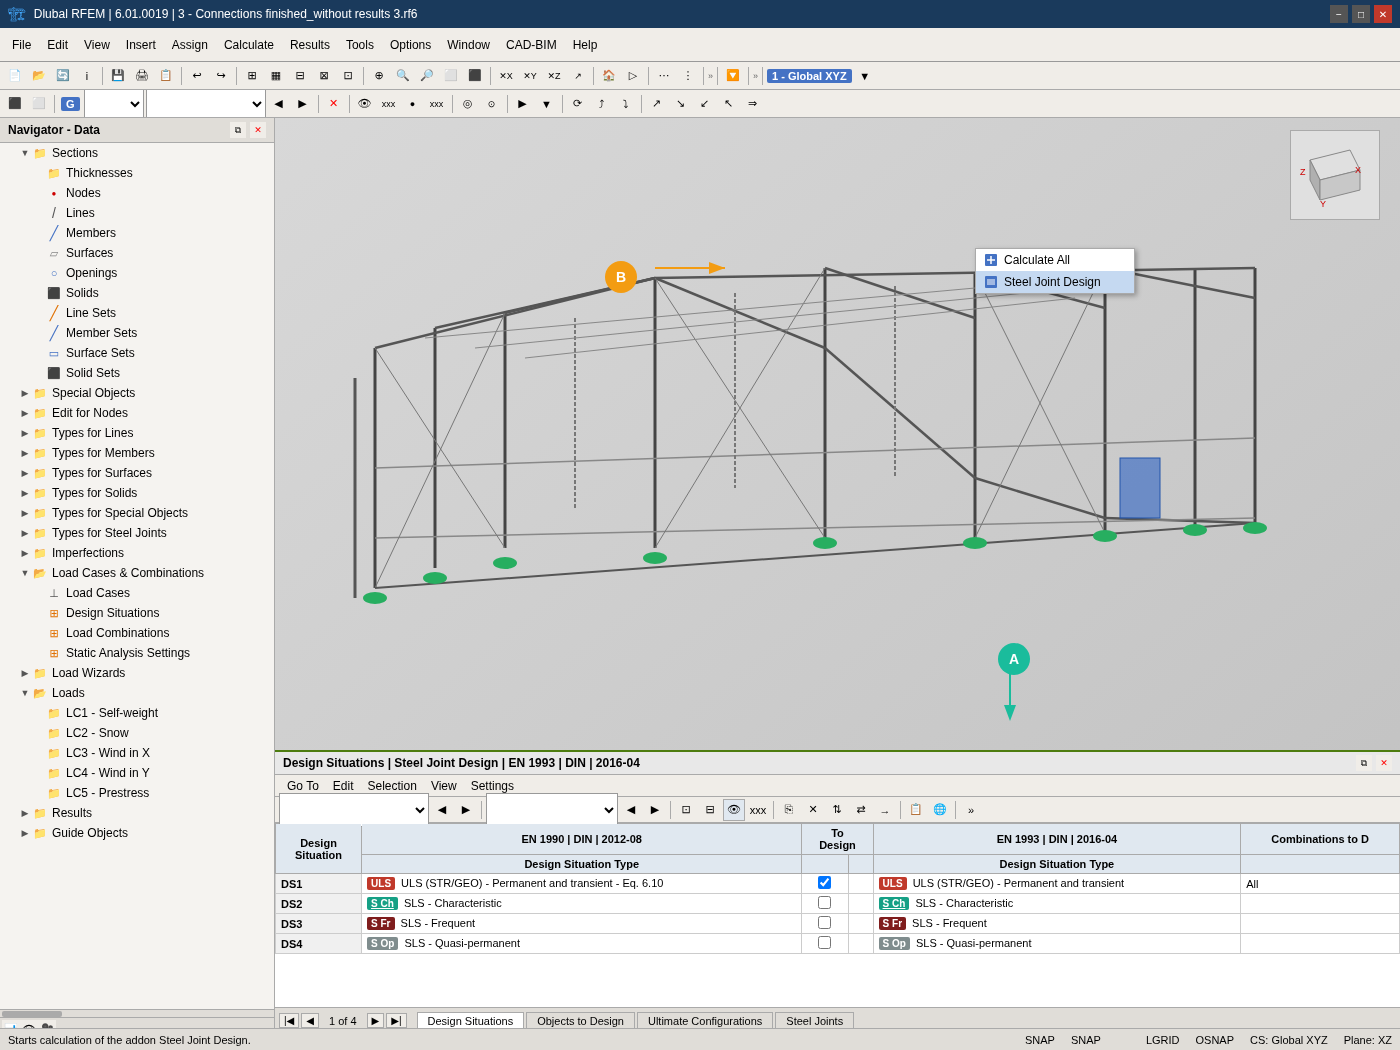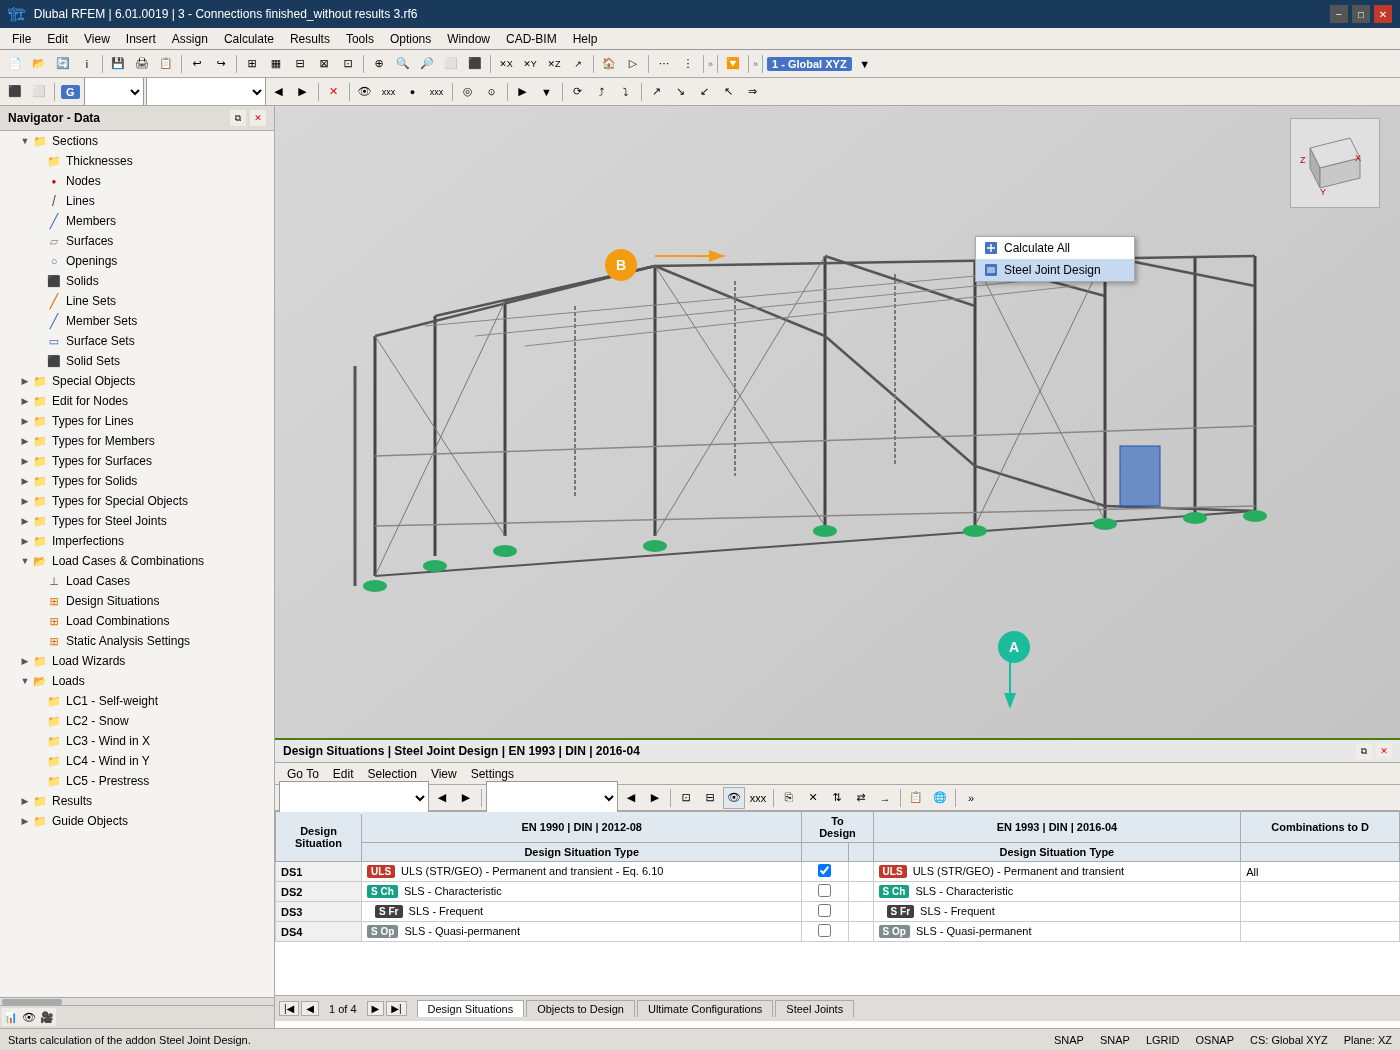--- a/index.html
+++ b/index.html
@@ -5,21 +5,21 @@
     * { box-sizing: border-box; margin: 0; padding: 0; }
     body { font-family: 'Segoe UI', Arial, sans-serif; font-size: 12px; background: #d4d0c8; overflow: hidden; width: 1400px; height: 1050px; }
 
     
     #titlebar { background: #1a3a5c; color: white; height: 28px; display: flex; align-items: center; justify-content: space-between; padding: 0 8px; }
     #titlebar .controls { display: flex; gap: 4px; }
     #titlebar .ctrl-btn { width: 18px; height: 18px; background: #555; color: white; border: none; cursor: pointer; font-size: 10px; display: flex; align-items: center; justify-content: center; }
     #titlebar .ctrl-btn.close { background: #c0392b; }
 
     
-    #menubar { background: #f0ede8; height: 22px; display: flex; align-items: center; border-bottom: 1px solid #999; padding: 0 4px; }
+    #menubar { background: #f0ede8; height: 34px; display: flex; align-items: center; border-bottom: 1px solid #999; padding: 0 4px; }
     #menubar .menu-item { padding: 2px 8px; font-size: 12px; cursor: pointer; }
 
     
     #toolbar1, #toolbar2 { background: #f0ede8; height: 28px; display: flex; align-items: center; padding: 2px 4px; border-bottom: 1px solid #aaa; gap: 2px; flex-wrap: nowrap; overflow: hidden; }
     .tb-btn { width: 22px; height: 22px; background: #f0ede8; border: 1px solid transparent; cursor: pointer; display: flex; align-items: center; justify-content: center; font-size: 11px; }
     .tb-sep { width: 1px; height: 18px; background: #aaa; margin: 0 2px; }
     .tb-dropdown { height: 20px; background: white; border: 1px solid #999; padding: 16px 4px; font-size: 11px; min-width: 60px; cursor: pointer; }
 
     
     #main-area { display: flex; flex-direction: row; height: calc(1050px - 28px - 22px - 28px - 28px - 22px); }
@@ -47,22 +47,22 @@
     #bottom-menu { display: flex; align-items: center; gap: 2px; background: #f0ede8; border-bottom: 1px solid #aaa; padding: 2px 6px; height: 22px; }
     #bottom-menu .menu-item { padding: 1px 6px; font-size: 12px; cursor: pointer; }
 
     
     #bottom-table-container { overflow: auto; height: calc(290px - 26px - 22px - 28px - 30px); }
     table.data-table { width: 100%; border-collapse: collapse; font-size: 11px; }
     table.data-table th { background: #e0e8f0; border: 1px solid #aaa; padding: 3px 6px; text-align: center; font-size: 11px; position: sticky; top: 0; }
     table.data-table td { border: 1px solid #ccc; padding: 2px 5px; font-size: 11px; }
     .badge { display: inline-block; padding: 1px 4px; border-radius: 2px; font-size: 10px; font-weight: bold; margin-right: 3px; }
     .badge-red { background: #c0392b; color: white; }
-    .badge-green { background: #404040; color: white; margin-left: 8px; }
-    .badge-teal { background: #16a085; color: white; }
+    .badge-green { background: #7f1d1d; color: white; }
+    .badge-teal { background: #16a085; color: white; text-decoration: underline; }
     .badge-gray { background: #7f8c8d; color: white; }
 
     
     #bottom-nav { display: flex; align-items: center; background: #e0ddd8; border-top: 1px solid #aaa; height: 26px; padding: 0 4px; gap: 2px; font-size: 11px; }
     #bottom-nav .nav-btn { padding: 1px 4px; border: 1px solid #aaa; background: #f0ede8; cursor: pointer; font-size: 10px; }
     #bottom-nav .page-info { margin: 0 8px; }
     .bottom-tab { padding: 2px 10px; border: 1px solid #aaa; background: #e0ddd8; cursor: pointer; font-size: 11px; border-bottom: none; }
     .bottom-tab.active { background: white; }
 
     
@@ -700,17 +700,17 @@
       </div>
     </div>
   </div>
 </div>
 
 <div id="statusbar" style="position:fixed;bottom:0;left:0;right:0;z-index:1000;background:#e0ddd8;border-top:1px solid #aaa;height:22px;display:flex;align-items:center;padding:0 8px;font-size:11px;gap:16px;">
   <span>Starts calculation of the addon Steel Joint Design.</span>
   <div style="flex:1;"></div>
   <span style="cursor:pointer;">SNAP</span>
   <span style="cursor:pointer;">SNAP</span>
-  <span style="cursor:pointer;">LGRID</span>
+  <span style="cursor:pointer;margin-left:29px;">LGRID</span>
   <span style="cursor:pointer;">OSNAP</span>
   <span>CS: Global XYZ</span>
   <span>Plane: XZ</span>
 </div>
 
 </body></html>

